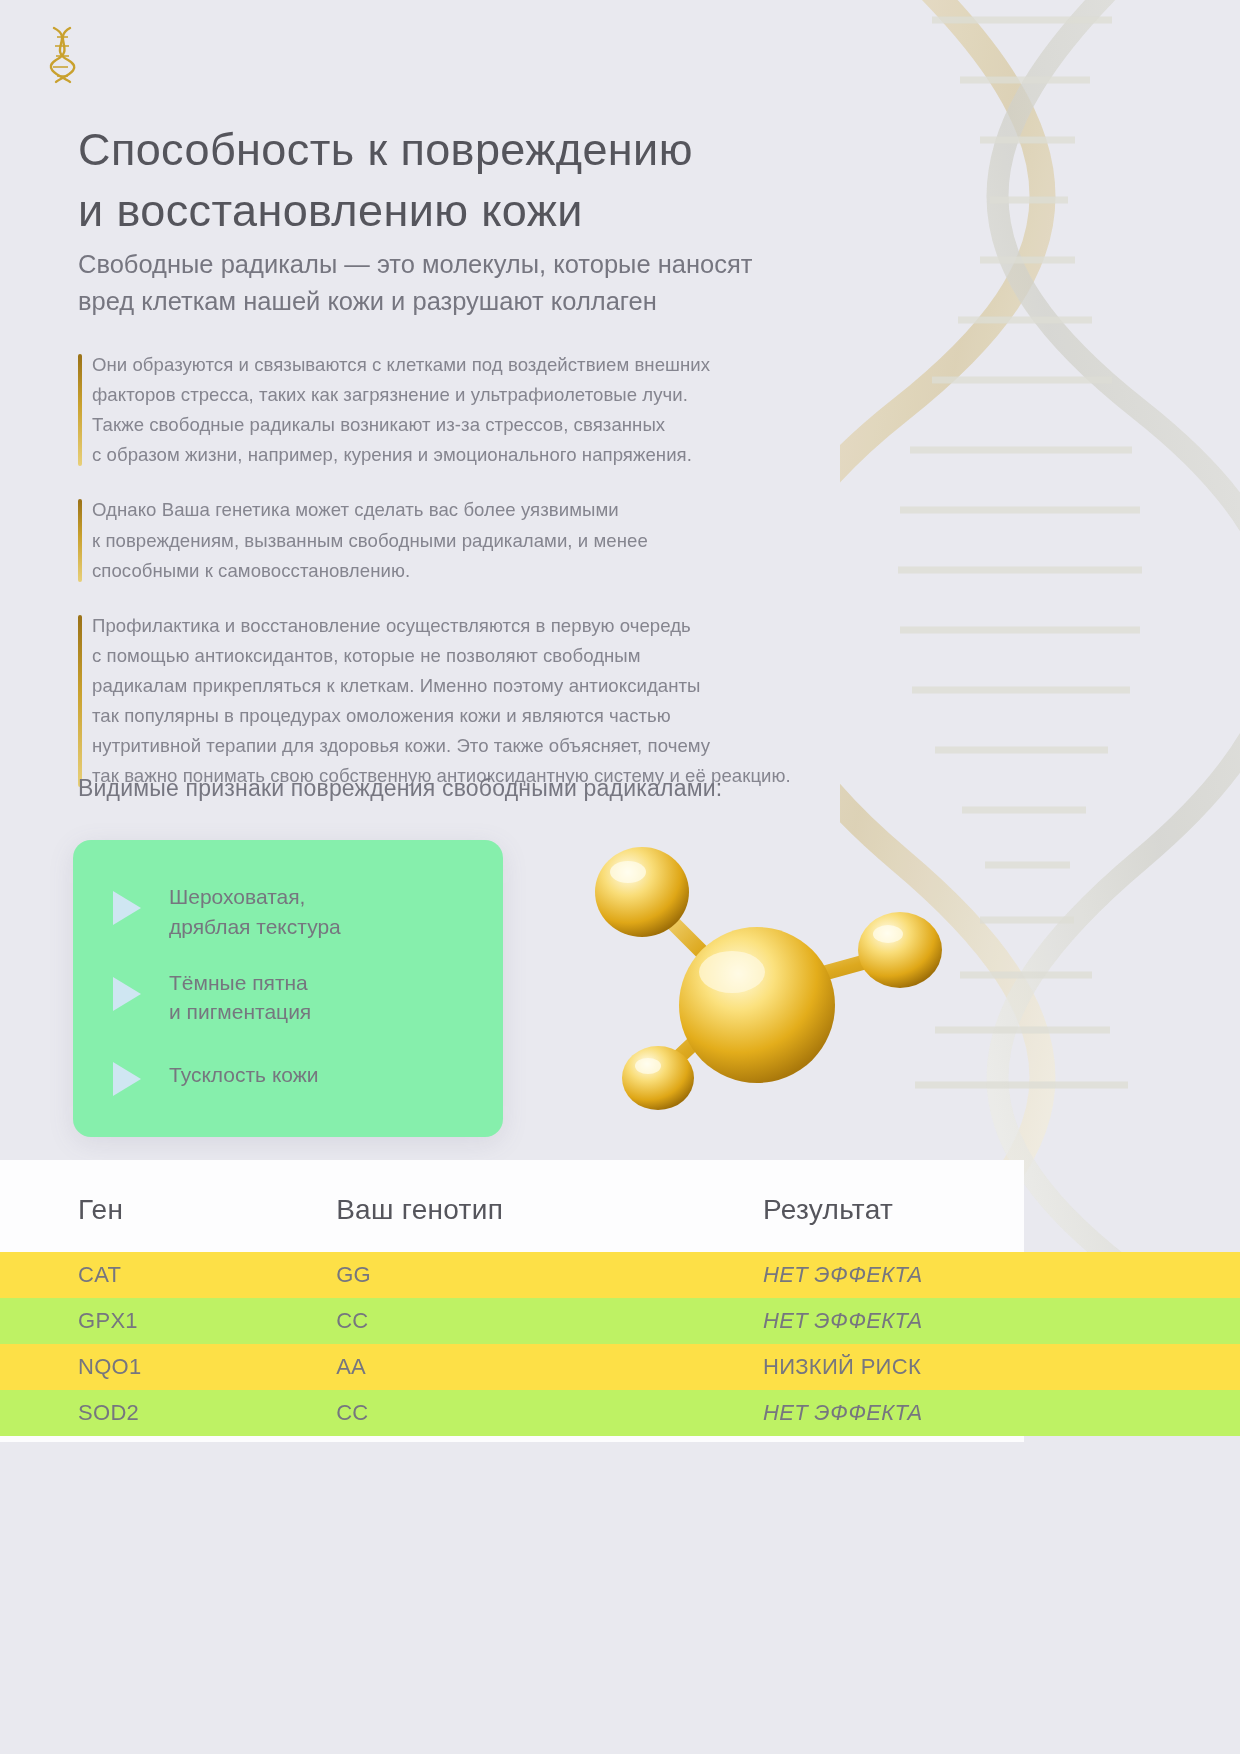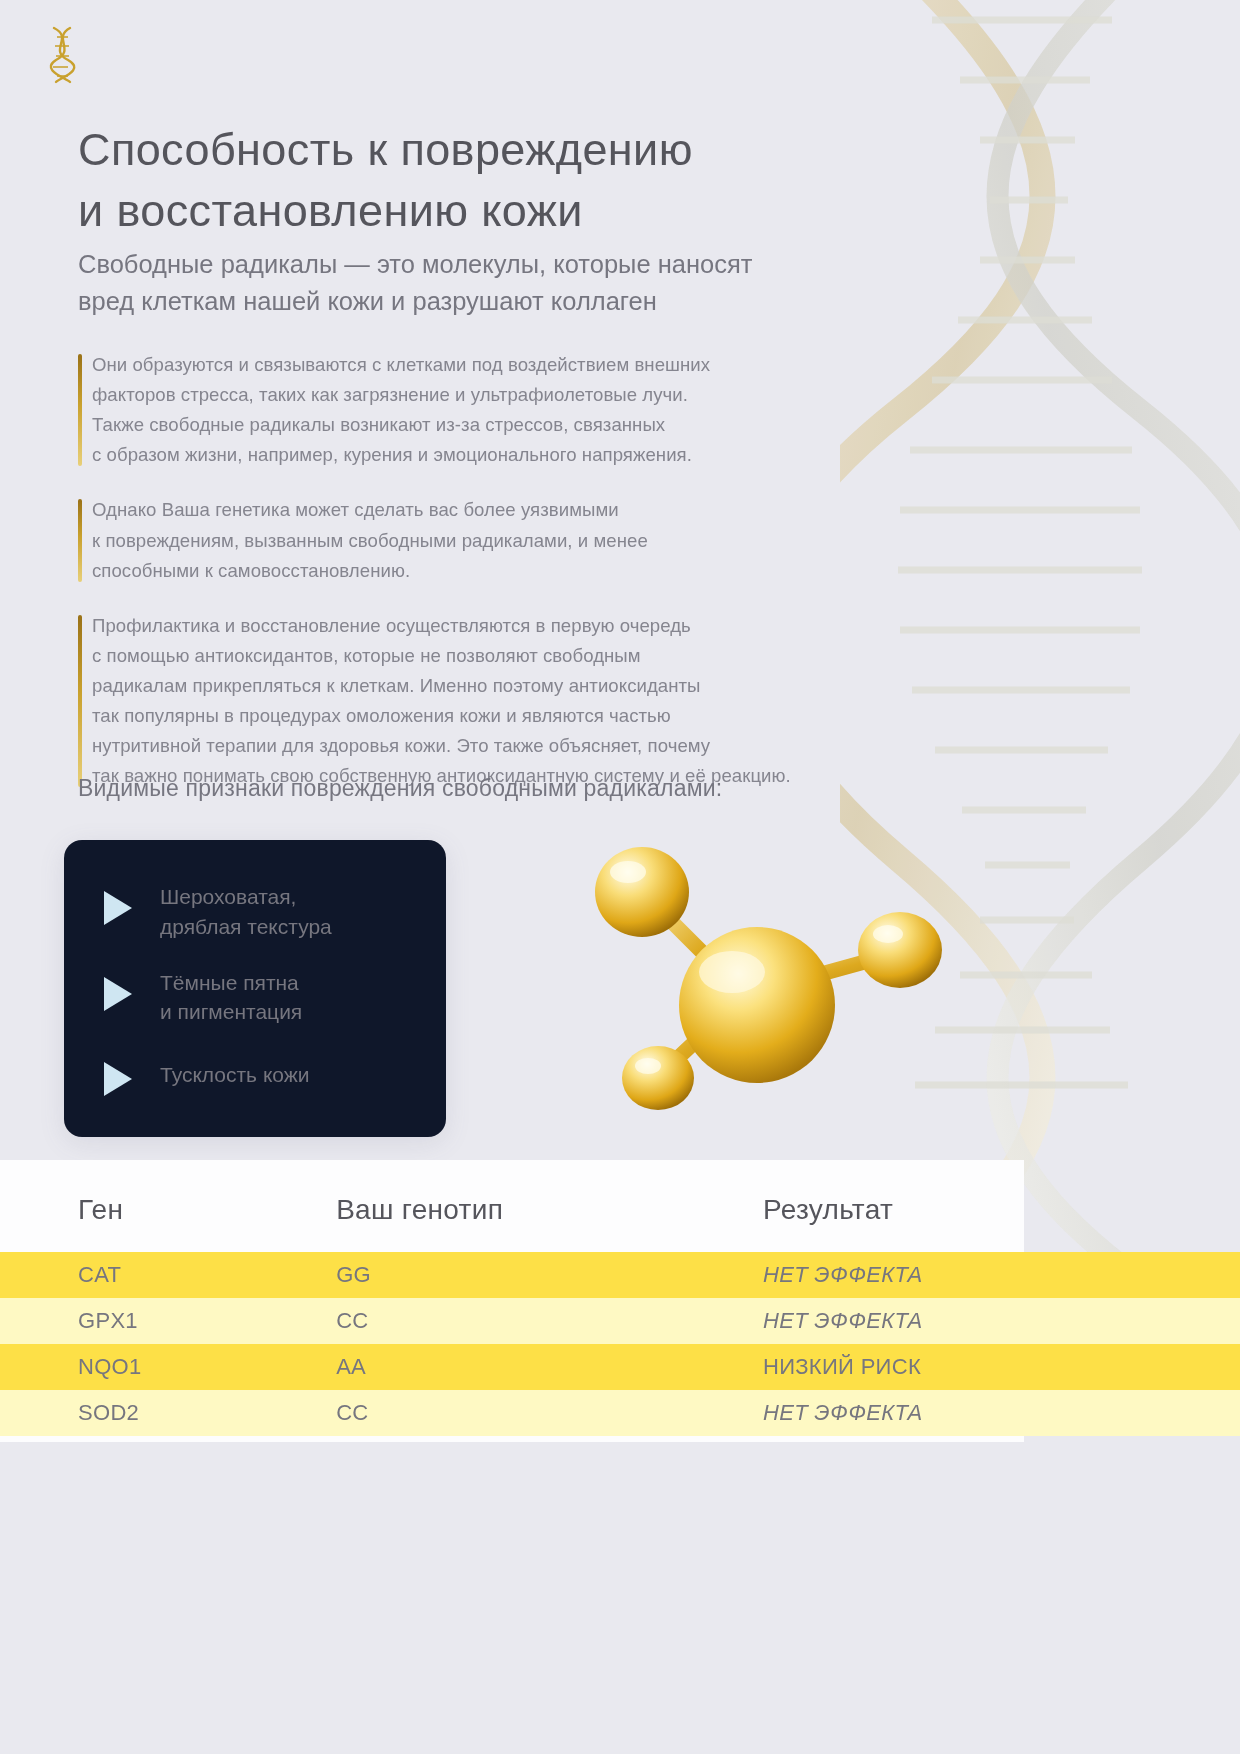--- a/index.html
+++ b/index.html
@@ -122,25 +122,25 @@
     top: 775px;
     font-size: 23px;
     font-weight: 300;
     color: #767680;
     letter-spacing: .2px;
   }
 
   
   .signs-card {
     position: absolute;
-    left: 64px;
+    left: 73px;
     top: 840px;
-    width: 382px;
+    width: 430px;
     height: 297px;
-    background: #0f172a;
+    background: #86efac;
     border-radius: 18px;
     box-shadow: 0 6px 26px rgba(100,100,130,.13);
     padding: 42px 28px 30px 30px;
   }
   .sign-row {
     display: flex;
     align-items: flex-start;
     margin-bottom: 26px;
   }
   .sign-row:last-child { margin-bottom: 0; align-items: center; }
@@ -185,21 +185,21 @@
     font-size: 22px;
     color: #76767f;
     height: 46px;
     vertical-align: middle;
     letter-spacing: .3px;
   }
   .col-gene   { width: 315px; padding-left: 78px !important; }
   .col-geno   { width: 400px; }
   .col-result { width: 447px; }
   .g-table tbody tr.alt { background: #fde047; }
-  .g-table tbody tr.plain { background: #fef9c3; padding-left: 20px; }
+  .g-table tbody tr.plain { background: #bef264; padding-left: 20px; }
   .res-none  { color: #cbb36a; font-style: italic; }
   .res-low   { color: #cfe0c5; }
 </style>
 </head>
 <body>
 
 <div id="page">
 
   <div class="dna-bg">
     <svg viewBox="0 0 430 1320" preserveAspectRatio="none" aria-hidden="true">

